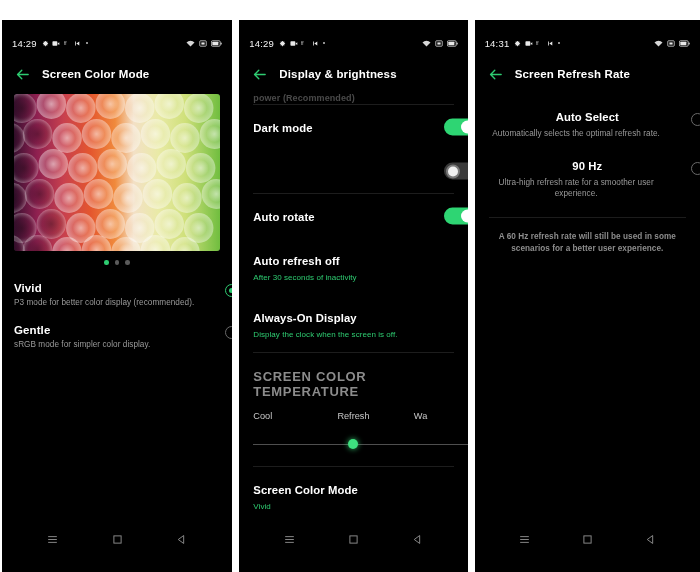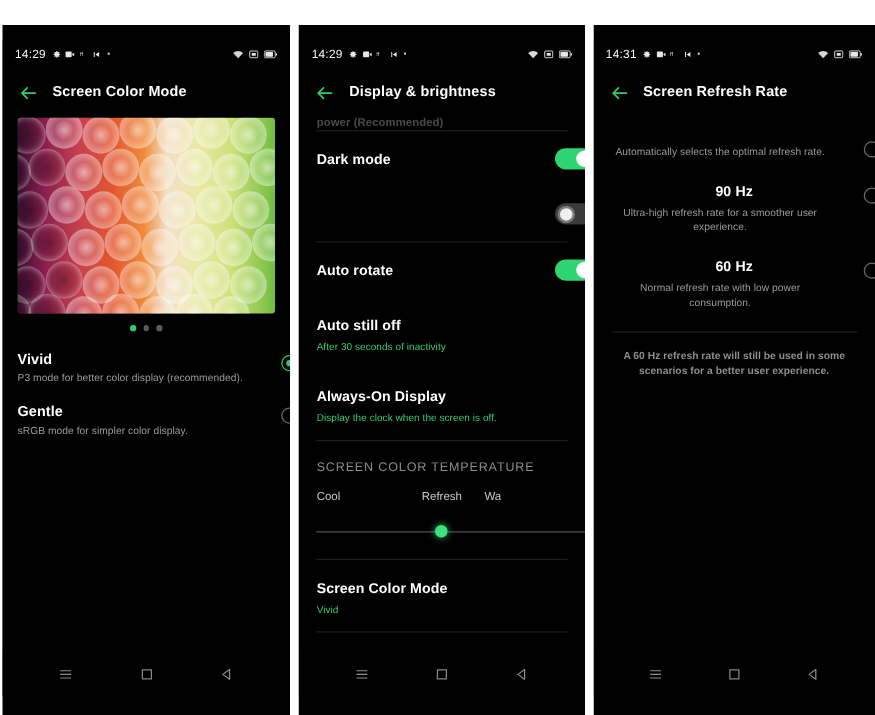--- a/index.html
+++ b/index.html
@@ -216,37 +216,37 @@
     left: 2px;
     background: #f0f0f0;
     border: 2px solid #7a7a7a;
     box-sizing: border-box;
     width: 14px; height: 14px;
     top: 1.5px;
   }
 
   .section-head {
     padding: 16px 5px 0 14px;
-    font-size: 10px;
+    font-size: 13px;
     color: #8c8c8c;
     letter-spacing: 0.7px;
     text-transform: uppercase;
-    font-weight: normal;
+    font-weight: bold;
   }
   .temp-labels {
     display: flex;
     padding: 12px 14px 0 14px;
     font-size: 9.2px;
     color: #c8c8c8;
     position: relative;
     height: 13px;
   }
   .temp-labels .tl-cool { width: 33%; text-align: left; }
   .temp-labels .tl-default { width: 34%; text-align: center; }
-  .temp-labels .tl-warm { width: 33%; text-align: left; }
+  .temp-labels .tl-warm { width: 33%; text-align: center; }
   .slider {
     position: relative;
     margin: 14px 14px 0 14px;
     height: 12px;
   }
   .slider-track {
     position: absolute;
     left: 0; right: -14px;
     top: 5.5px;
     height: 1px;
@@ -600,21 +600,21 @@
           <span class="row-main">
             <span class="row-title">Auto rotate</span>
           </span>
           <span class="toggle">
               <span class="knob"></span>
             </span>
         </div>
 
         <div class="row">
           <span class="row-main">
-            <span class="row-title">Auto still off</span>
+            <span class="row-title">Auto refresh off</span>
             <span class="row-sub" style="display:block">After 30 seconds of inactivity</span>
           </span>
         </div>
 
         <div class="row">
           <span class="row-main">
             <span class="row-title">Always-On Display</span>
             <span class="row-sub" style="display:block">Display the clock when the screen is off.</span>
           </span>
         </div>
@@ -735,35 +735,31 @@
         <span class="back-arrow">
           <svg width="17" height="17" viewBox="0 0 24 24">
               <path d="M20 12H5M11 6l-6 6 6 6" fill="none" stroke="#2ecc71" stroke-width="1.9" stroke-linecap="round" stroke-linejoin="round"></path>
             </svg>
         </span>
         <span class="appbar-title">Screen Refresh Rate</span>
       </div>
 
       <div class="content">
         <div class="p3-option" style="padding-top:20px">
+          <div class="p3-title">Auto Select</div>
           <div class="p3-sub">Automatically selects the optimal refresh rate.</div>
           <span class="p3-radio" style="top:22px"></span>
         </div>
 
         <div class="p3-option" style="padding-top:20px">
           <div class="p3-title">90 Hz</div>
           <div class="p3-sub">Ultra-high refresh rate for a smoother user experience.</div>
           <span class="p3-radio" style="top:22px"></span>
         </div>
 
-        <div class="p3-option" style="padding-top:20px">
-          <div class="p3-title">60 Hz</div>
-          <div class="p3-sub">Normal refresh rate with low power consumption.</div>
-          <span class="p3-radio" style="top:22px"></span>
-        </div>
 
         <div class="p3-divider"></div>
 
         <div class="p3-footnote">A 60 Hz refresh rate will still be used in some scenarios for a better user experience.</div>
       </div>
 
       <div class="navbar">
         <span class="navbtn">
             <svg width="13" height="13" viewBox="0 0 18 18">
               <path stroke="#8e8e8e" stroke-width="1.3" d="M3 5h12M3 9h12M3 13h12"></path>

